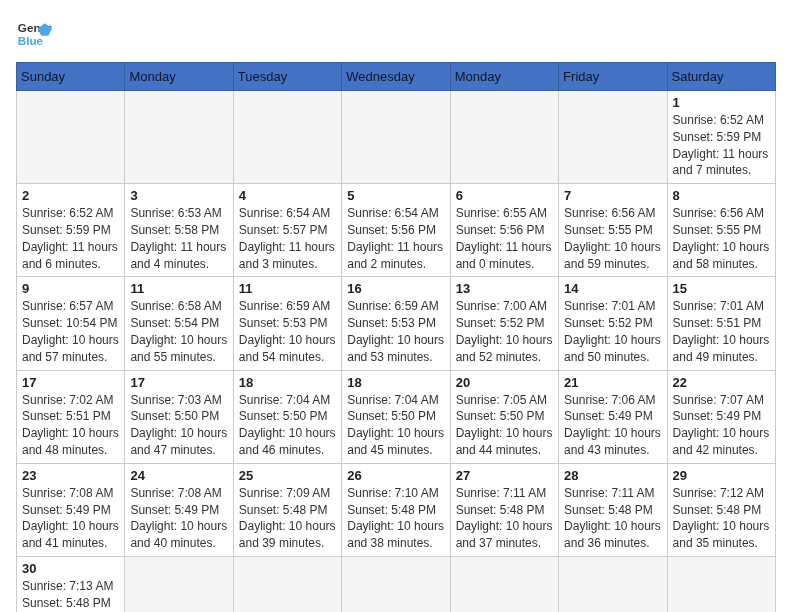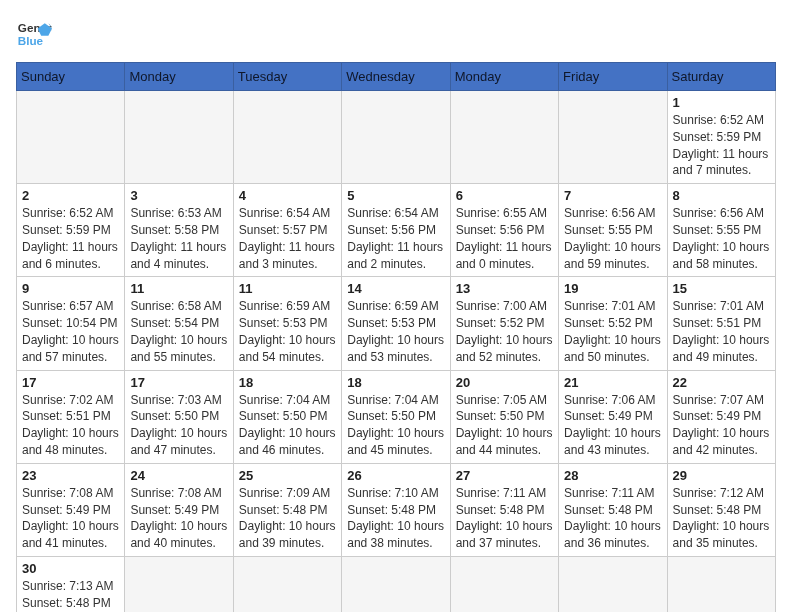--- a/index.html
+++ b/index.html
@@ -199,35 +199,35 @@
 and 55 minutes.</div>
           </td>
           <td>
             <span class="day-number">11</span>
             <div class="cell-info">Sunrise: 6:59 AM
 Sunset: 5:53 PM
 Daylight: 10 hours
 and 54 minutes.</div>
           </td>
           <td>
-            <span class="day-number">14</span>
+            <span class="day-number">16</span>
             <div class="cell-info">Sunrise: 6:59 AM
 Sunset: 5:53 PM
 Daylight: 10 hours
 and 53 minutes.</div>
           </td>
           <td>
             <span class="day-number">13</span>
             <div class="cell-info">Sunrise: 7:00 AM
 Sunset: 5:52 PM
 Daylight: 10 hours
 and 52 minutes.</div>
           </td>
           <td>
-            <span class="day-number">19</span>
+            <span class="day-number">14</span>
             <div class="cell-info">Sunrise: 7:01 AM
 Sunset: 5:52 PM
 Daylight: 10 hours
 and 50 minutes.</div>
           </td>
           <td>
             <span class="day-number">15</span>
             <div class="cell-info">Sunrise: 7:01 AM
 Sunset: 5:51 PM
 Daylight: 10 hours

